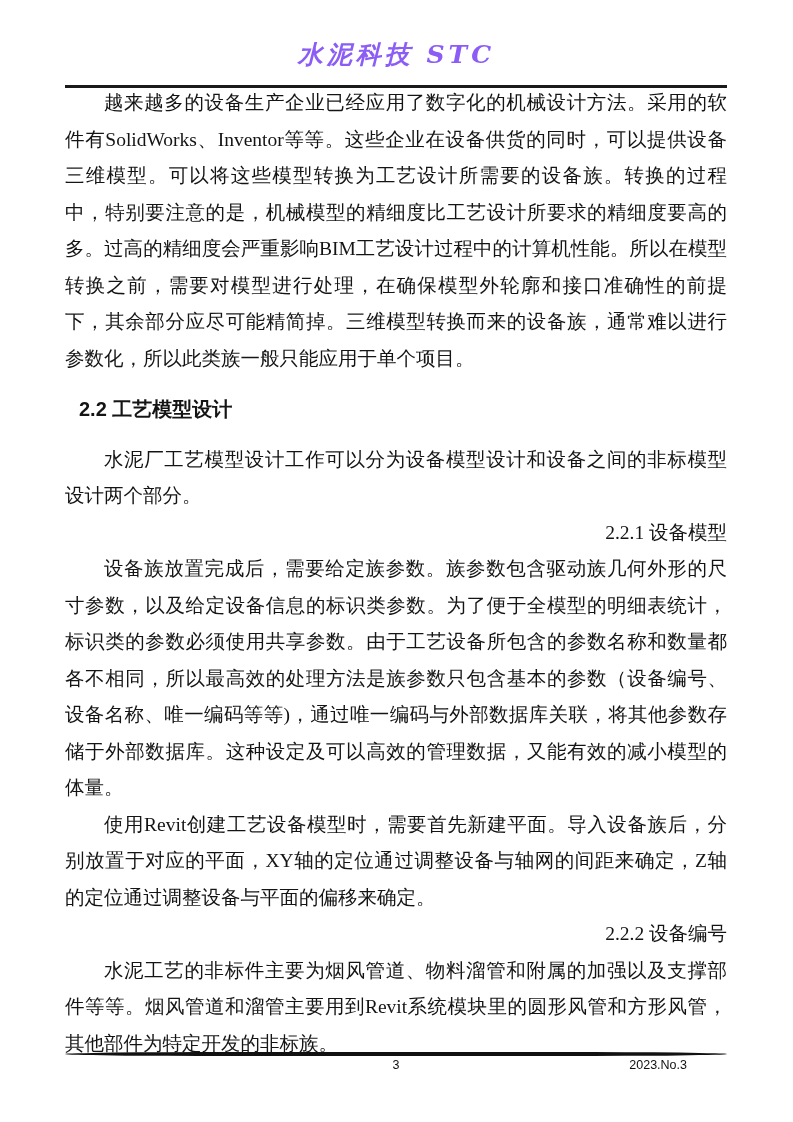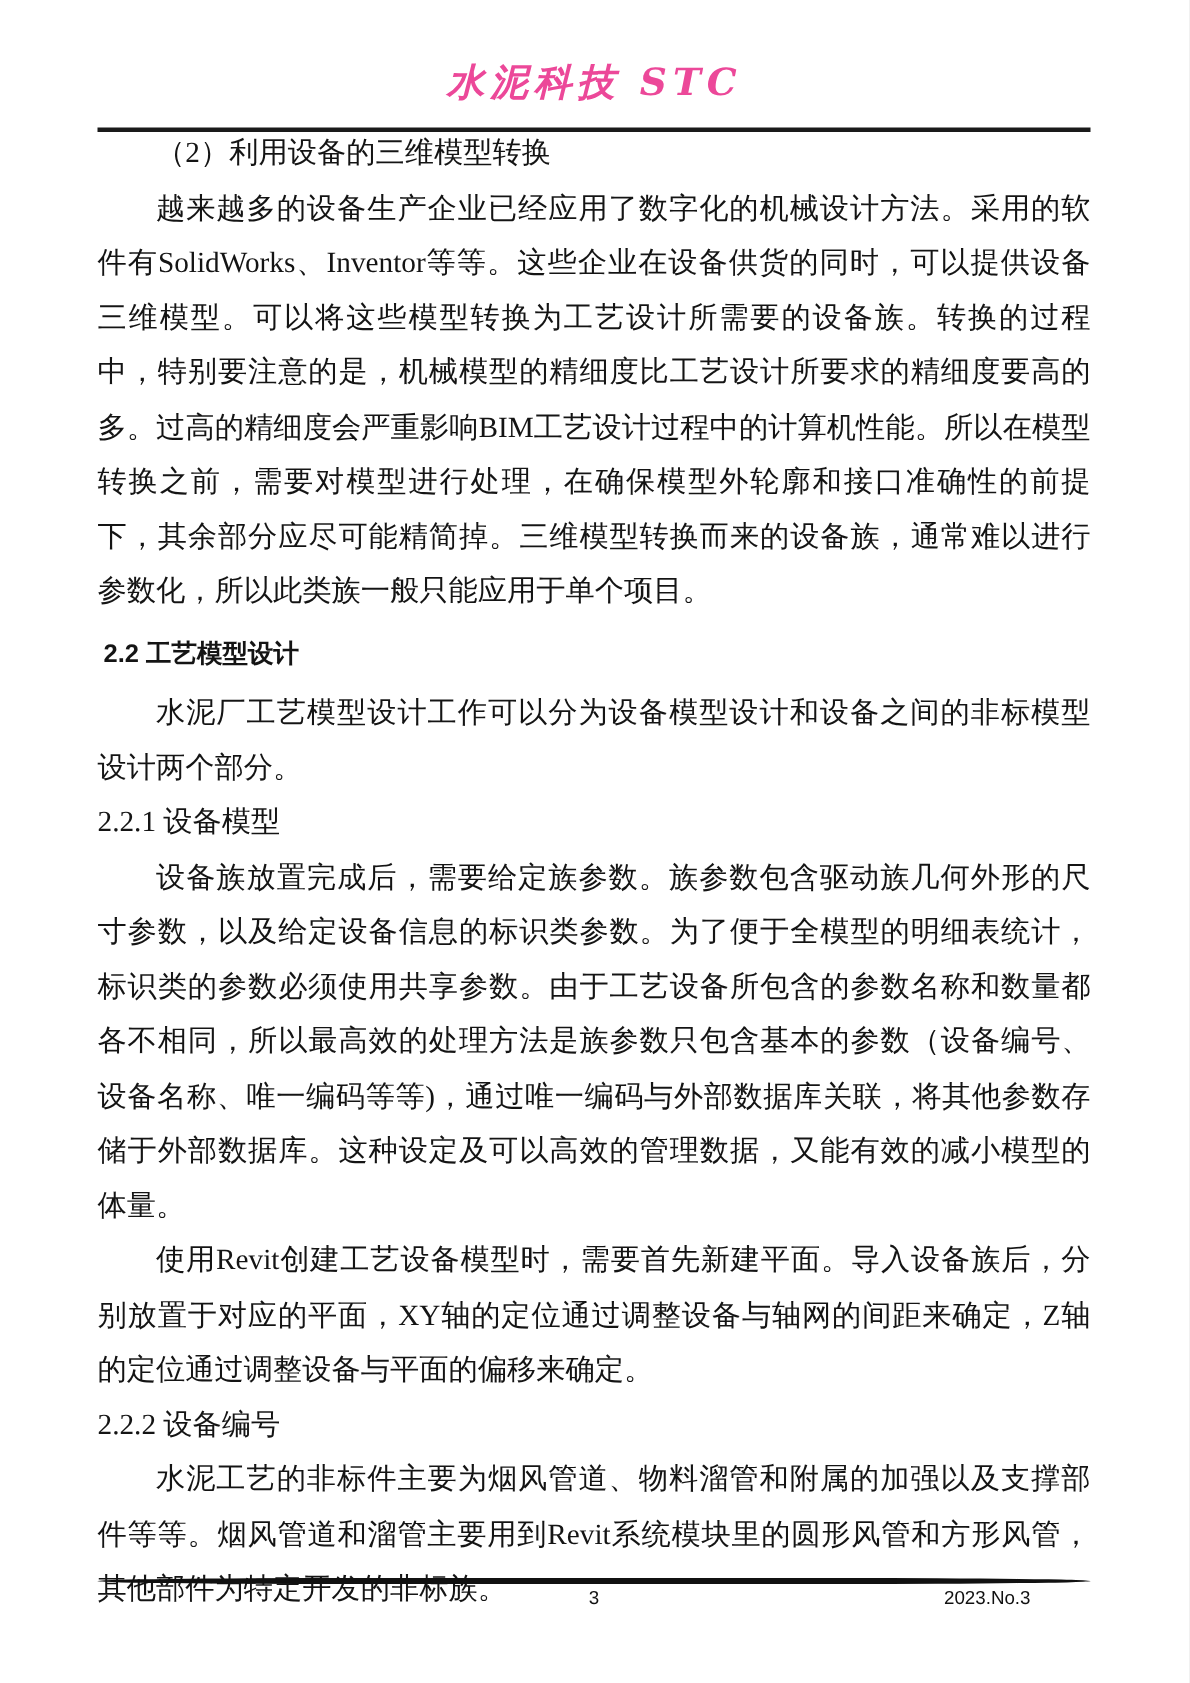--- a/index.html
+++ b/index.html
@@ -21,21 +21,21 @@
     position: absolute;
     top: 38px;
     left: 0;
     width: 100%;
     text-align: center;
     font-family: "DejaVu Serif", serif;
     font-style: italic;
     font-weight: 600;
     font-size: 25px;
     letter-spacing: 4px;
-    color: #ec4899;
+    color: #8b5cf6;
   }
   .header-rule {
     position: absolute;
     top: 85px;
     left: 65px;
     width: 662px;
     height: 3px;
     background: #1a1a1a;
   }
   .body-text {
@@ -45,30 +45,31 @@
     width: 662px;
     font-size: 19.5px;
     line-height: 36.5px;
   }
   .block-para {
     margin: 0;
     text-indent: 2em;
     text-align: justify;
   }
   .block-h1 {
-    margin: 4px;
+    margin: 14px;
     font-family: "Liberation Sans", sans-serif;
     font-weight: bold;
-    font-size: 17px;
+    font-size: 20px;
     text-indent: 0;
   }
   .block-h2 {
     margin: 0;
     font-weight: normal;
     text-indent: 0;
+    text-align: right;
   }
   .footer-rule {
     position: absolute;
     top: 1052px;
     left: 65px;
     width: 662px;
     height: 4px;
     background: #111;
     border-radius: 50% / 100%;
   }
@@ -98,21 +99,20 @@
 <body>
 
 <div class="page">
 
   <div class="header">
     <div class="journal-title">水泥科技 STC</div>
     <div class="header-rule"></div>
   </div>
 
   <div class="body-text">
-      <p class="block-para">（2）利用设备的三维模型转换</p>
       <p class="block-para">越来越多的设备生产企业已经应用了数字化的机械设计方法。采用的软件有SolidWorks、Inventor等等。这些企业在设备供货的同时，可以提供设备三维模型。可以将这些模型转换为工艺设计所需要的设备族。转换的过程中，特别要注意的是，机械模型的精细度比工艺设计所要求的精细度要高的多。过高的精细度会严重影响BIM工艺设计过程中的计算机性能。所以在模型转换之前，需要对模型进行处理，在确保模型外轮廓和接口准确性的前提下，其余部分应尽可能精简掉。三维模型转换而来的设备族，通常难以进行参数化，所以此类族一般只能应用于单个项目。</p>
       <p class="block-h1">2.2 工艺模型设计</p>
       <p class="block-para">水泥厂工艺模型设计工作可以分为设备模型设计和设备之间的非标模型设计两个部分。</p>
       <p class="block-h2">2.2.1 设备模型</p>
       <p class="block-para">设备族放置完成后，需要给定族参数。族参数包含驱动族几何外形的尺寸参数，以及给定设备信息的标识类参数。为了便于全模型的明细表统计，标识类的参数必须使用共享参数。由于工艺设备所包含的参数名称和数量都各不相同，所以最高效的处理方法是族参数只包含基本的参数（设备编号、设备名称、唯一编码等等)，通过唯一编码与外部数据库关联，将其他参数存储于外部数据库。这种设定及可以高效的管理数据，又能有效的减小模型的体量。</p>
       <p class="block-para">使用Revit创建工艺设备模型时，需要首先新建平面。导入设备族后，分别放置于对应的平面，XY轴的定位通过调整设备与轴网的间距来确定，Z轴的定位通过调整设备与平面的偏移来确定。</p>
       <p class="block-h2">2.2.2 设备编号</p>
       <p class="block-para">水泥工艺的非标件主要为烟风管道、物料溜管和附属的加强以及支撑部件等等。烟风管道和溜管主要用到Revit系统模块里的圆形风管和方形风管，其他部件为特定开发的非标族。</p>
     </div>
 

